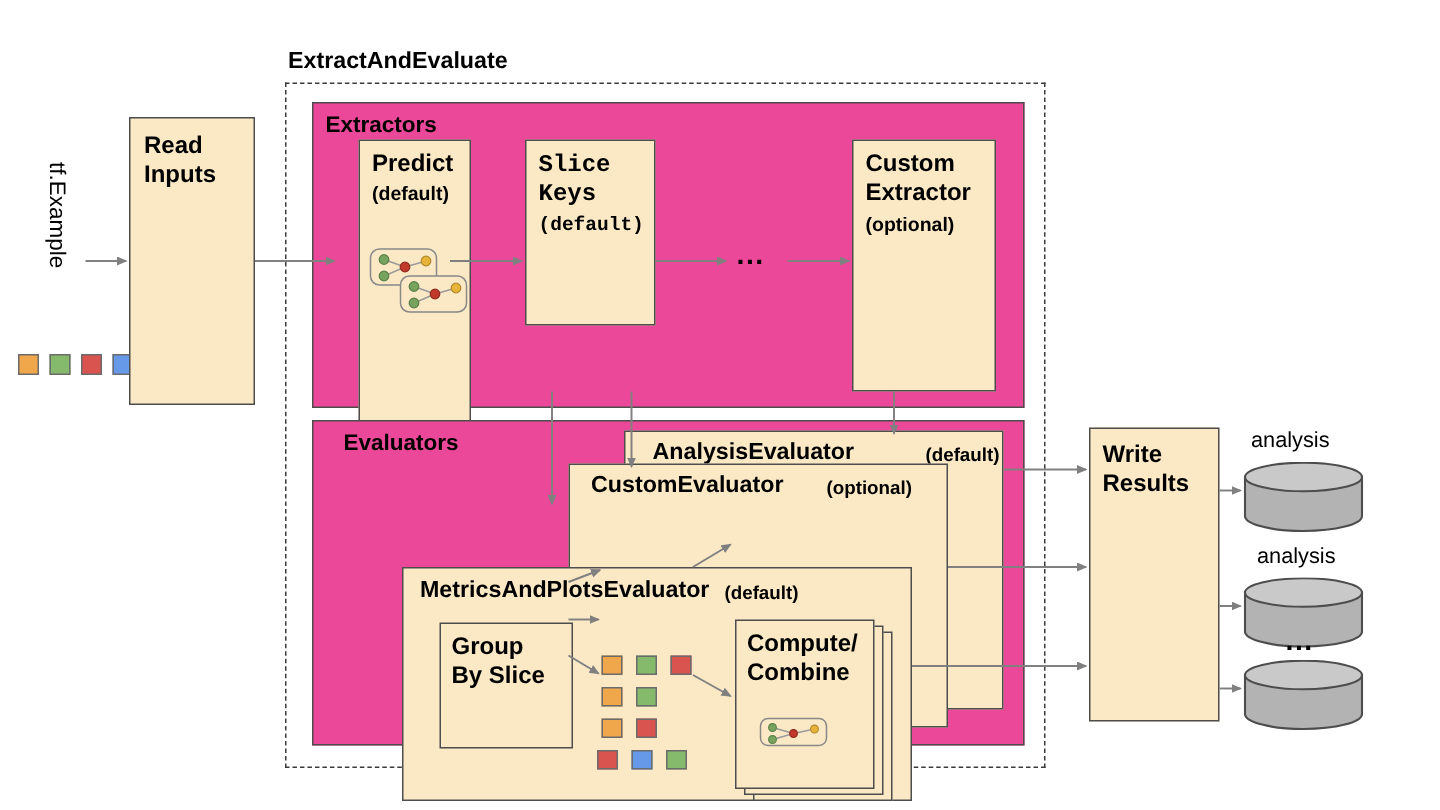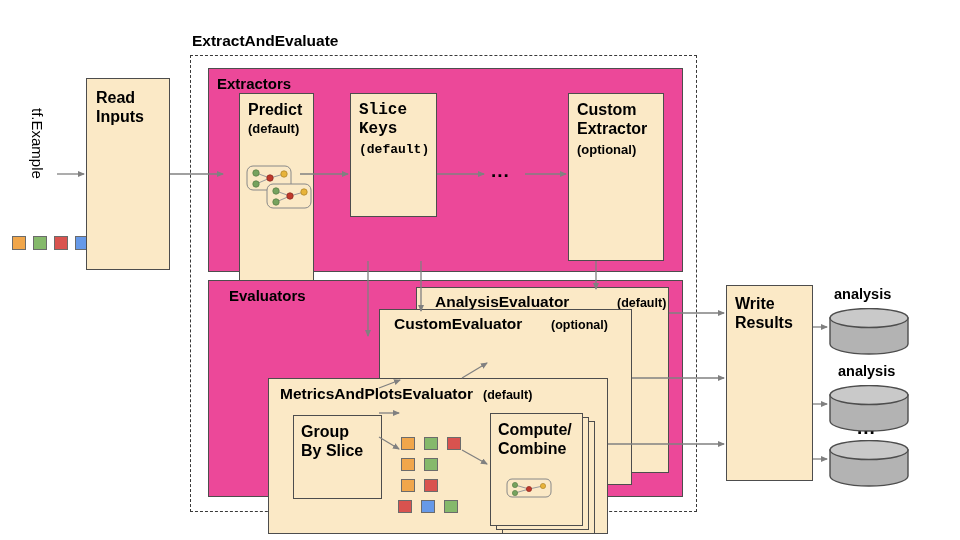--- a/index.html
+++ b/index.html
@@ -15,21 +15,21 @@
   .dashbox{background:transparent;border:1.8px dashed #3a3a3a;}
 
   .lbl{position:absolute;color:#000;line-height:1.18;white-space:pre-line;}
 
   .t-title{font-size:15.5px;font-weight:bold;}
   .t-panel{font-size:15px;font-weight:bold;}
   .t-box{font-size:16px;font-weight:bold;}
   .t-sub{font-size:13px;font-weight:bold;}
   .t-evalbig{font-size:15.5px;font-weight:bold;}
   .t-evalsub{font-size:12.5px;font-weight:bold;}
-  .t-db{font-size:14.5px;font-weight:bold;}
+  .t-db{font-size:14.5px;font-weight:normal;}
   .t-dots{font-size:19px;font-weight:bold;letter-spacing:1px;}
 
   
   .vlabel{position:absolute;font-size:15px;color:#000;
           transform-origin:left top;transform:rotate(90deg);white-space:nowrap;}
 
   
   .sw{position:absolute;border:1.6px solid #6b6b6b;box-sizing:border-box;}
 
   svg.overlay{position:absolute;left:0;top:0;width:960px;height:540px;

